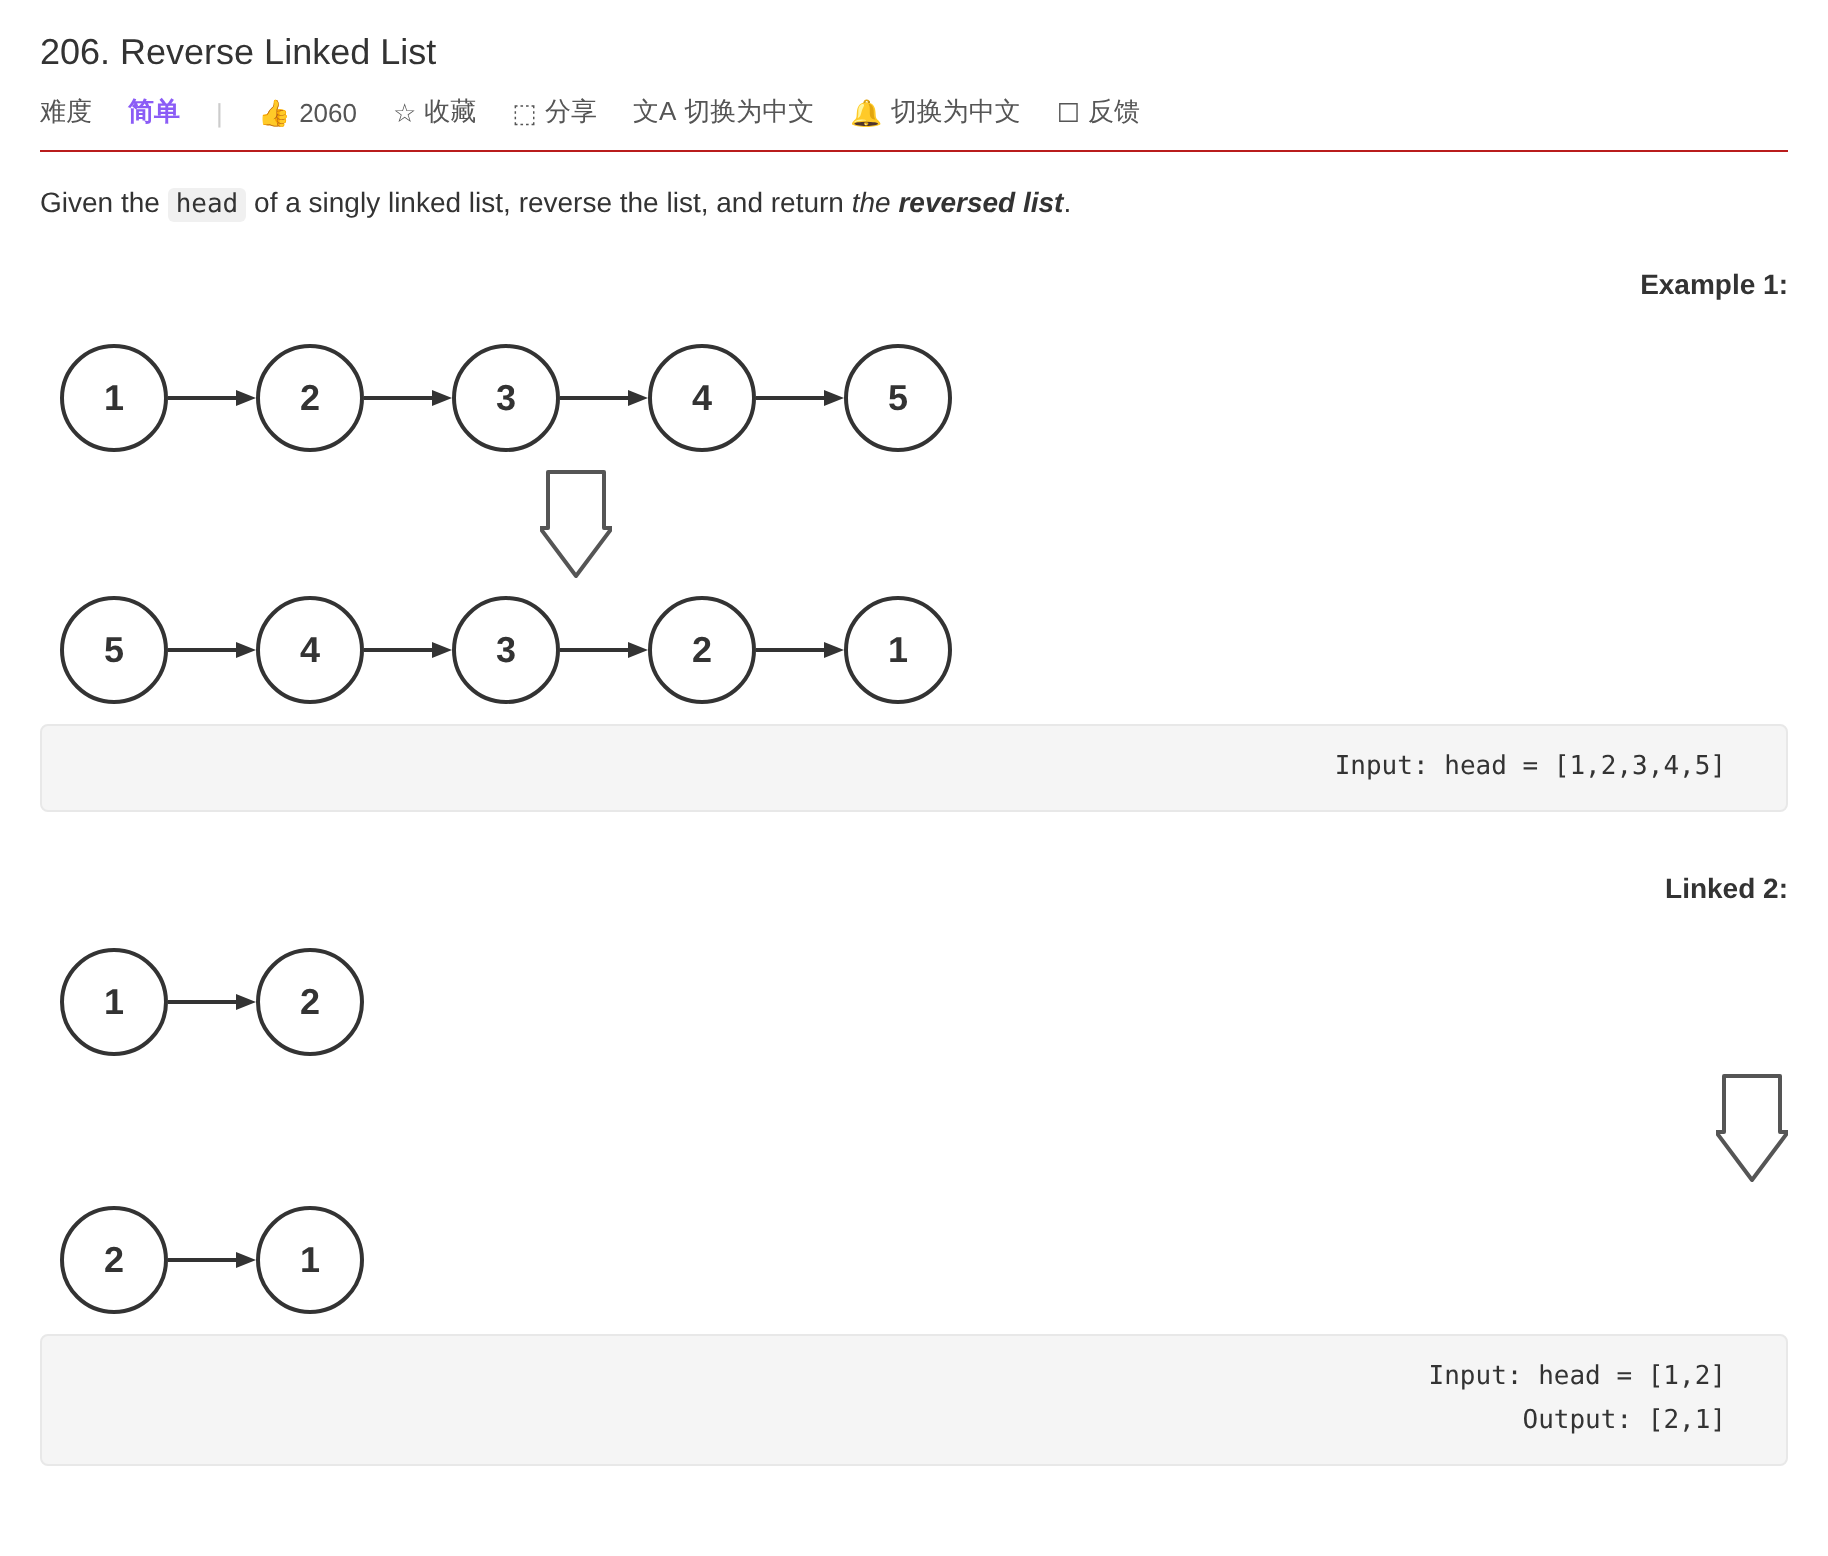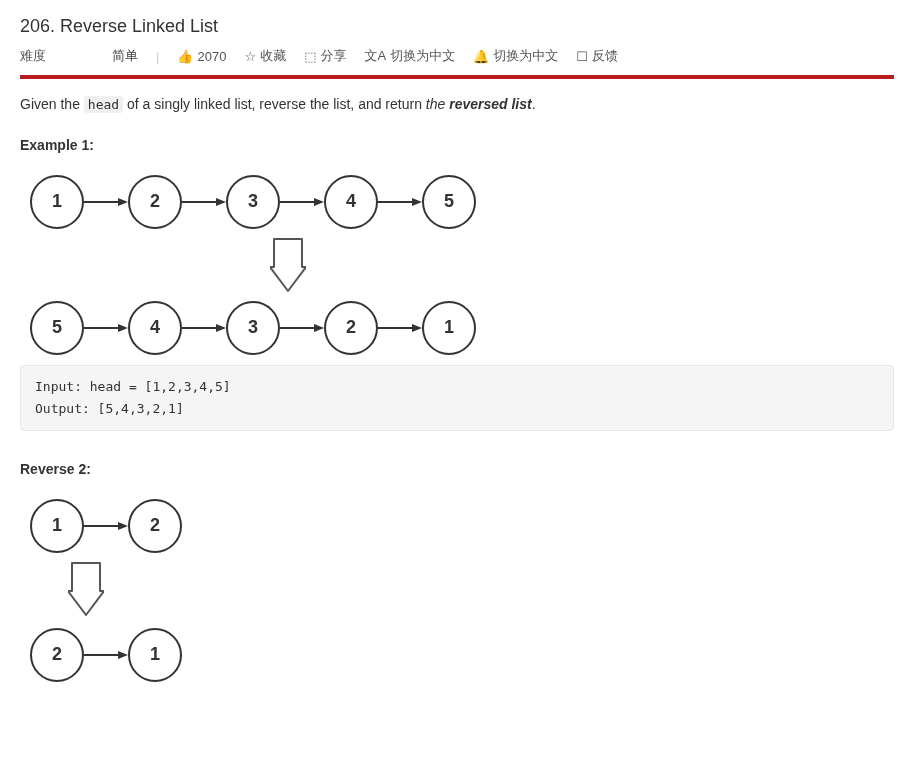--- a/index.html
+++ b/index.html
@@ -16,24 +16,24 @@
       font-weight: normal;
       margin-bottom: 10px;
     }
     .toolbar {
       display: flex;
       align-items: center;
       gap: 18px;
       font-size: 13px;
       color: #555;
       padding-bottom: 10px;
-      border-bottom: 4px solid #b91c1c;
+      border-bottom: 1px solid #b91c1c;
       margin-bottom: 14px;
     }
-    .toolbar .difficulty-value { color: #404040; font-weight: 400; margin-left: 48px; }
+    .toolbar .difficulty-value { color: #8b5cf6; font-weight: 700; }
     .toolbar .toolbar-item {
       display: flex;
       align-items: center;
       gap: 4px;
       cursor: pointer;
       color: #555;
     }
     .toolbar-sep { color: #ccc; }
     .description {
       font-size: 14px;
@@ -65,26 +65,27 @@
       font-weight: bold;
       background: #fff;
       flex-shrink: 0;
     }
     .h-arrow {
       width: 44px;
       height: 16px;
     }
     .example-block {
       margin-bottom: 30px;
+      text-align: right;
     }
     .code-box {
       background: #f5f5f5;
       border: 1px solid #e8e8e8;
       border-radius: 4px;
-      padding: 10px 14px;
+      padding: 10px 30px;
       font-family: monospace;
       font-size: 13px;
       line-height: 1.7;
       margin-top: 10px;
     }
 
     
     .example1-diagram {
       padding: 10px 0 0 10px;
     }
@@ -111,21 +112,21 @@
 <body>
 
 <div class="page-title">206. Reverse Linked List</div>
 
 <div class="toolbar">
   <span>难度</span>
   <span class="difficulty-value">简单</span>
   <span class="toolbar-sep">|</span>
   <span class="toolbar-item">
     <span>👍</span>
-    <span>2070</span>
+    <span>2060</span>
   </span>
   <span class="toolbar-item">
     <span>☆</span>
     <span>收藏</span>
   </span>
   <span class="toolbar-item">
     <span>⬚</span>
     <span>分享</span>
   </span>
   <span class="toolbar-item">
@@ -202,26 +203,25 @@
       <svg class="h-arrow" viewBox="0 0 44 16" xmlns="http://www.w3.org/2000/svg">
         <line x1="0" y1="8" x2="34" y2="8" stroke="#333" stroke-width="2"></line>
         <polygon points="34,4 44,8 34,12" fill="#333"></polygon>
       </svg>
       <div class="node">1</div>
     </div>
   </div>
 
   <div class="code-box">
     <div>Input: head = [1,2,3,4,5]</div>
-    <div>Output: [5,4,3,2,1]</div>
   </div>
 </div>
 
 <div class="example-block">
-  <div class="example-title">Reverse 2:</div>
+  <div class="example-title">Linked 2:</div>
 
   <div class="example2-diagram">
 
     <div class="row1">
       <div class="node">1</div>
       <svg class="h-arrow" viewBox="0 0 44 16" xmlns="http://www.w3.org/2000/svg">
         <line x1="0" y1="8" x2="34" y2="8" stroke="#333" stroke-width="2"></line>
         <polygon points="34,4 44,8 34,12" fill="#333"></polygon>
       </svg>
       <div class="node">2</div>
@@ -236,13 +236,17 @@
     <div class="row2">
       <div class="node">2</div>
       <svg class="h-arrow" viewBox="0 0 44 16" xmlns="http://www.w3.org/2000/svg">
         <line x1="0" y1="8" x2="34" y2="8" stroke="#333" stroke-width="2"></line>
         <polygon points="34,4 44,8 34,12" fill="#333"></polygon>
       </svg>
       <div class="node">1</div>
     </div>
   </div>
 
+  <div class="code-box">
+    <div>Input: head = [1,2]</div>
+    <div>Output: [2,1]</div>
+  </div>
 </div>
 
 </body></html>

